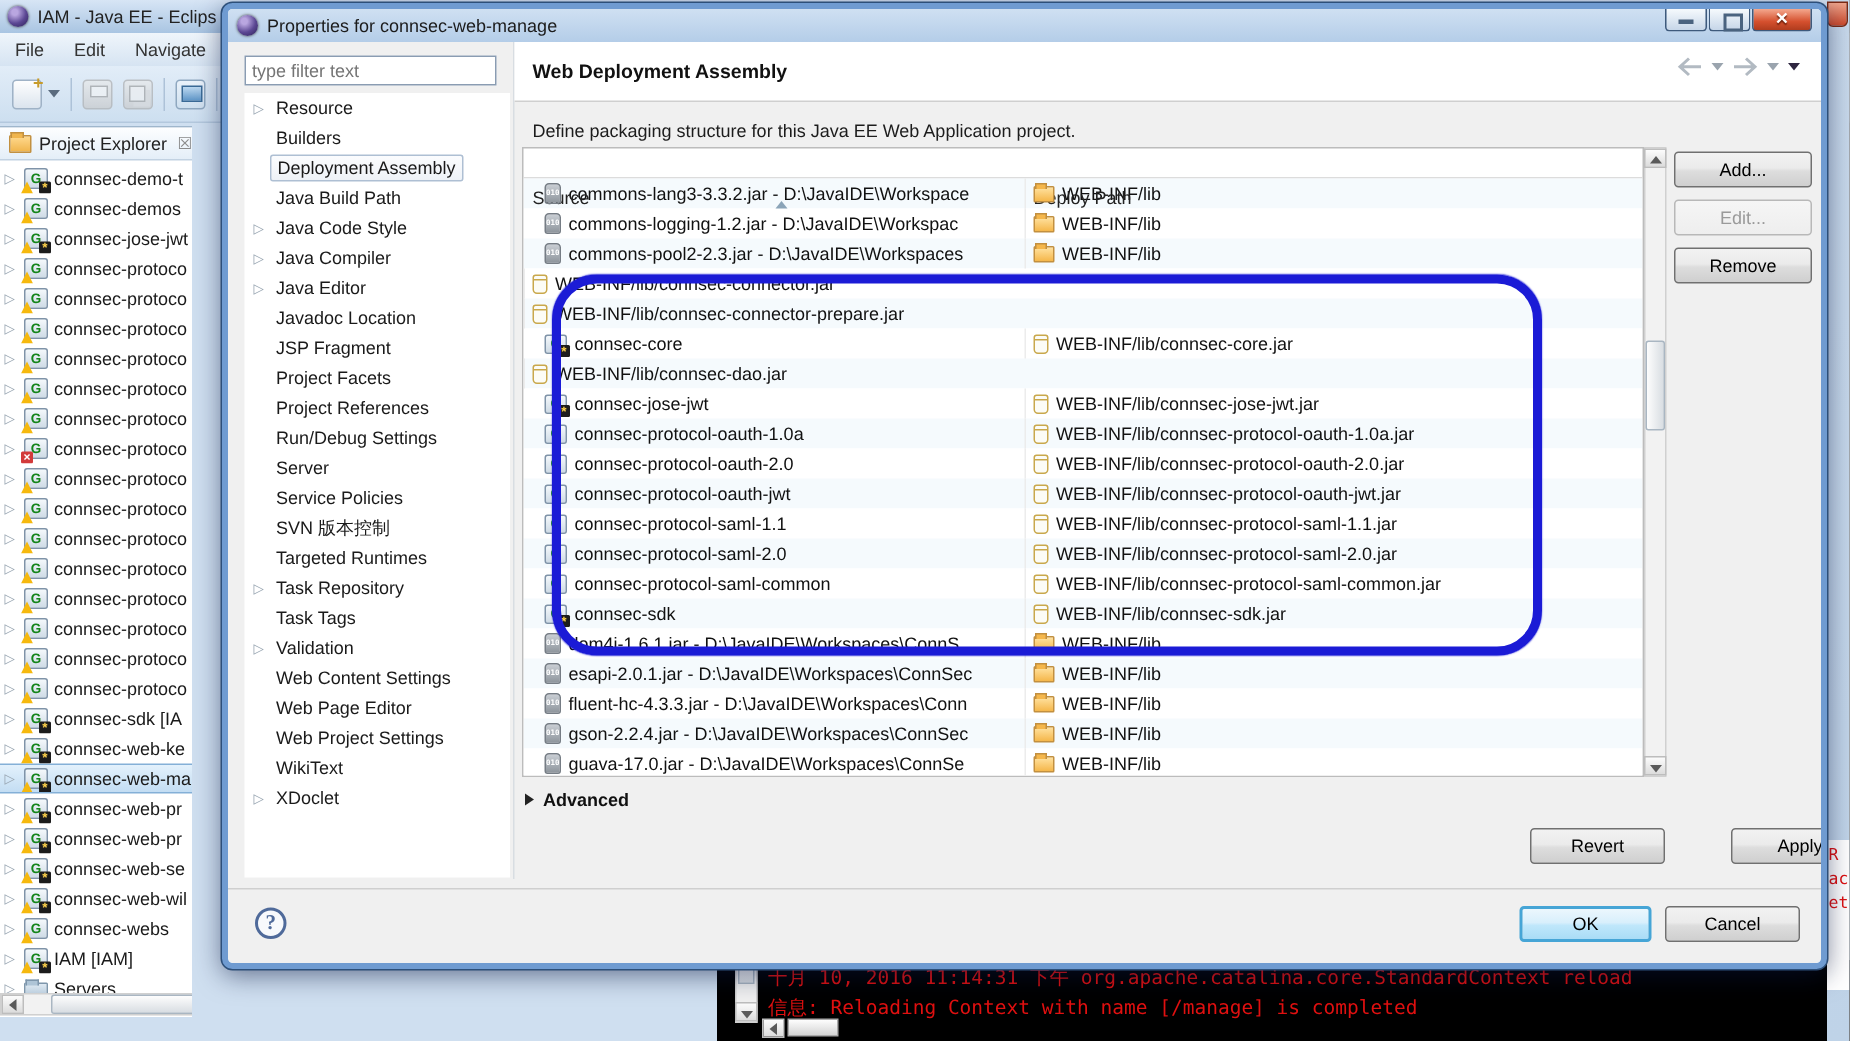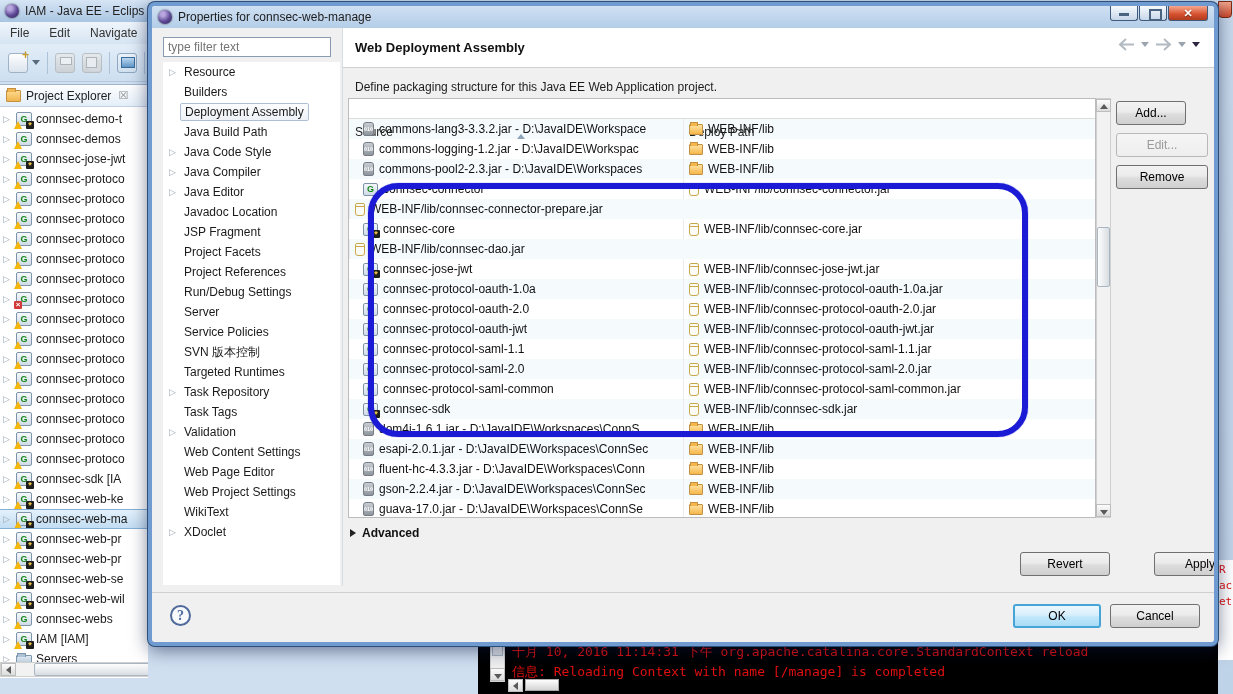--- a/index.html
+++ b/index.html
@@ -24,21 +24,21 @@
 .ico-save, .ico-saveall { background:linear-gradient(#e9e9e9,#c9c9c9); border:1px solid #aaa; opacity:.65; }
 .ico-save::after { content:""; position:absolute; left:4px; top:3px; width:10px; height:6px; background:#f5f5f5; border:1px solid #999; }
 .ico-saveall::after { content:""; position:absolute; left:3px; top:3px; width:9px; height:9px; background:#f0f0f0; border:1px solid #999; box-shadow:3px 3px 0 #d5d5d5; }
 .ico-console { background:linear-gradient(#eaf2fa,#cfe0ef); border:1px solid #8fa8c0; }
 .ico-console::after { content:""; position:absolute; left:3px; top:3px; width:12px; height:9px; background:linear-gradient(#bcd8f0,#5f96c8); border:1px solid #3a6a96; }
 .ico-slash { background:linear-gradient(#f3f6fa,#dde7f1); border:1px solid #9fb2c6; }
 .ico-slash::after { content:""; position:absolute; left:2px; top:9px; width:15px; height:2px; background:#3b5f86; transform:rotate(-38deg); }
 .tsep { width:1px; height:22px; background:#adc2d8; }
 
 
-.explorer { position:absolute; left:0; top:84px; width:148px; height:594px; background:#fff; border-top:1px solid #9fb6cc; overflow:hidden; }
+.explorer { position:absolute; left:0; top:84px; width:128px; height:594px; background:#fff; border-top:1px solid #9fb6cc; overflow:hidden; }
 .pe-header { height:22px; display:flex; align-items:center; gap:5px; padding-left:6px;
   background:linear-gradient(#fdfeff,#e4eef8); border-bottom:1px solid #c2d2e2; white-space:nowrap; }
 .ico-pe { width:15px; height:12px; position:relative; flex:none; background:linear-gradient(#ffd98e,#f0b54d); border:1px solid #c29040; border-radius:1px; }
 .ico-pe::before { content:""; position:absolute; left:0; top:-3px; width:7px; height:3px; background:#f0b54d; border:1px solid #c29040; border-bottom:none; }
 .pe-title { font-size:12px; color:#222; }
 .pe-close { color:#8a8a8a; font-size:11px; margin-left:2px; }
 .pe-list { padding-top:2px; }
 .pe-item { height:20px; display:flex; align-items:center; gap:4px; padding-left:3px; white-space:nowrap; overflow:hidden; }
 .pe-item.sel { background:linear-gradient(#e3f1fc,#c3ddf3); border-top:1px solid #84b0d7; border-bottom:1px solid #84b0d7; }
 .tw { width:9px; flex:none; color:#9aa7b3; font-size:9px; line-height:20px; }
@@ -149,21 +149,21 @@
 .tbl-vsb .vthumb { position:absolute; left:0; top:128px; width:13px; height:60px; background:linear-gradient(90deg,#fdfdfd,#d8dde2); border:1px solid #a9b6c2; border-radius:2px; }
 
 
 .annotation { position:absolute; left:216px; top:155px; width:660px; height:254px;
   border:6px solid #1b1bd6; border-radius:30px; pointer-events:none; z-index:5; box-shadow:0 0 1px #1b1bd6; }
 
 
 .btn { position:absolute; height:24px; border:1px solid #707070; border-radius:3px; text-align:center;
   background:linear-gradient(#f2f2f2,#ebebeb 45%,#dddddd 55%,#cfcfcf); font:12px/22px "Liberation Sans",sans-serif; color:#000; }
 .btn.disabled { color:#9a9a9a; border-color:#b8b8b8; background:linear-gradient(#f5f5f5,#eee); }
-.btn-add { left:964px; top:73px; width:70px; }
+.btn-add { left:964px; top:73px; width:92px; }
 .btn-edit { left:964px; top:105px; width:92px; }
 .btn-remove { left:964px; top:137px; width:92px; }
 .btn-revert { left:868px; top:524px; width:90px; }
 .btn-apply { left:964px; top:524px; width:92px;margin-left:38px; }
 .btn-ok { left:861px; top:576px; width:88px; border:2px solid #46a5d6; background:linear-gradient(#ecf7fd,#d8effc 45%,#bfe7fb 55%,#a9dcf6); line-height:20px; }
 .btn-cancel { left:958px; top:576px; width:90px; }
 
 .advanced { position:absolute; left:198px; top:498px; display:flex; align-items:center; gap:6px; }
 .adv-tri { width:0; height:0; border-top:4px solid transparent; border-bottom:4px solid transparent; border-left:6px solid #222; }
 .adv-lbl { font-weight:bold; font-size:12px; color:#111; }
@@ -653,24 +653,20 @@
                 <span class="ico-src"></span>
                 <span>commons-pool2-2.3.jar - D:\JavaIDE\Workspaces</span>
               </div>
               <div class="tc dep">
                 <span class="ico-dep"></span>
                 <span>WEB-INF/lib</span>
               </div>
             </div>
 
             <div class="trow t-project">
-              <div class="tc src">
-                <span class="ico-src"></span>
-                <span>connsec-connector</span>
-              </div>
               <div class="tc dep">
                 <span class="ico-dep"></span>
                 <span>WEB-INF/lib/connsec-connector.jar</span>
               </div>
             </div>
 
             <div class="trow t-project">
               <div class="tc dep">
                 <span class="ico-dep"></span>
                 <span>WEB-INF/lib/connsec-connector-prepare.jar</span>

